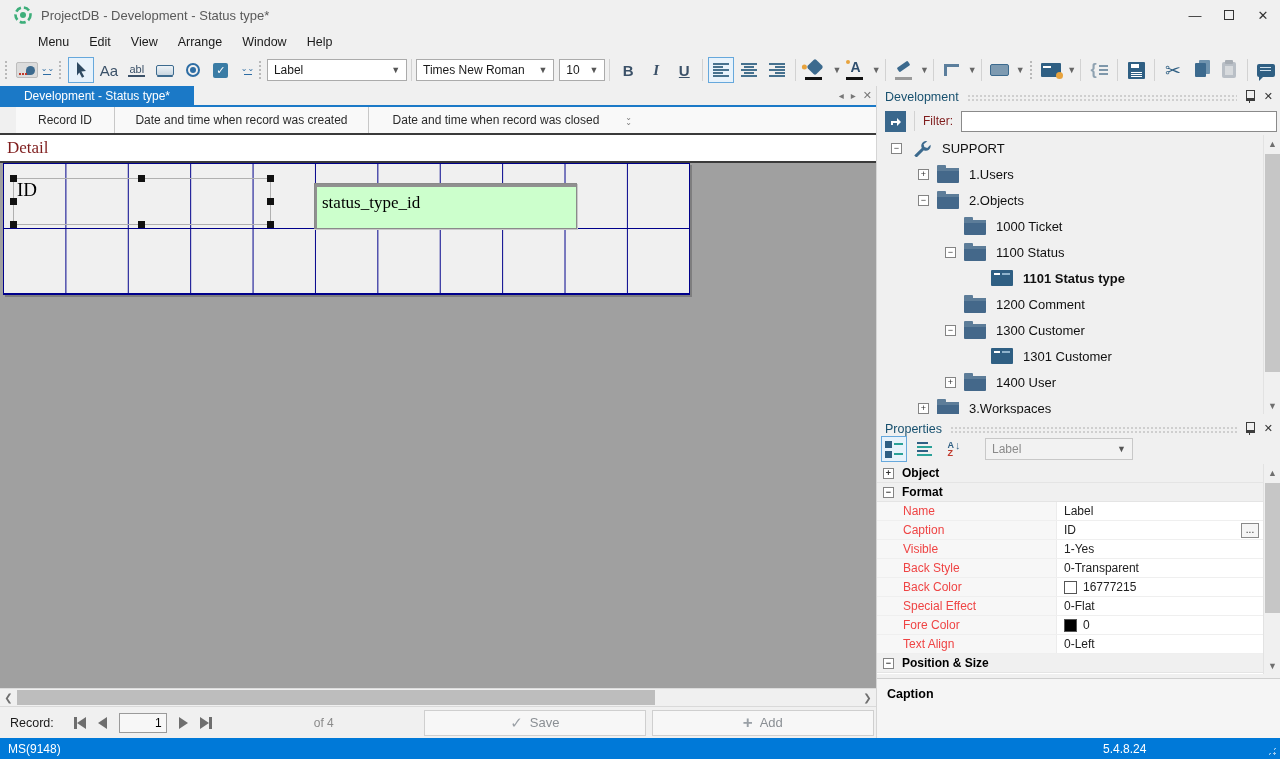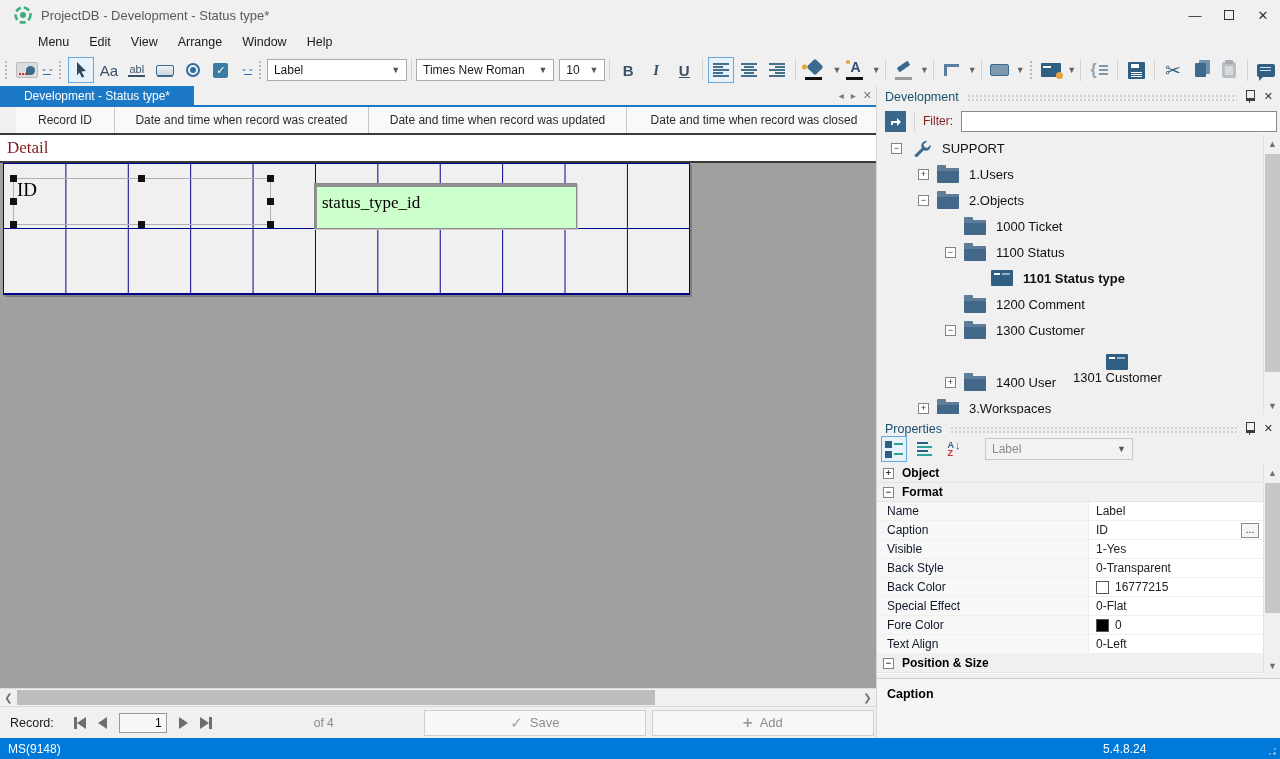--- a/index.html
+++ b/index.html
@@ -174,21 +174,21 @@
   .list-ic i:nth-child(odd) { background:#2f5f83; width:11px; }
   .sort-ic { font-size:9px; font-weight:bold; line-height:8px; display:flex; }
   .sort-ic .az { display:flex; flex-direction:column; }
   .sort-ic .a { color:#2f5f83; } .sort-ic .z { color:#c0392b; }
   .sort-ic .arr { color:#3c6a8e; font-size:11px; margin-left:1px; }
   #props-combo { width:148px; margin-left:18px; background:#f2f2f2; color:#8a8a8a; border-color:#c8c8c8; }
   #props-grid { position:absolute; left:0; top:378px; width:386px; height:210px; background:#fff; overflow:hidden; }
   .prow { height:19px; display:flex; align-items:center; border-bottom:1px solid #efefef; font-size:12px; }
   .prow-group { background:#f0f0f0; font-weight:bold; color:#000; border-bottom:1px solid #e4e4e4; }
   .prow-group .toggle { margin-left:6px; margin-right:8px; }
-  .pcell-label { width:212px; padding-left:10px; color:#0f172a; background:#f7f7f7; height:100%; display:flex; align-items:center; border-right:1px solid #ececec; }
+  .pcell-label { width:180px; padding-left:26px; color:#ef4444; background:#f7f7f7; height:100%; display:flex; align-items:center; border-right:1px solid #ececec; }
   .pcell-value { flex:1; padding-left:7px; color:#222; display:flex; align-items:center; height:100%; }
   .swatch { width:13px; height:13px; border:1px solid #555; margin-right:6px; flex:none; }
   .ell-btn { margin-left:auto; margin-right:4px; width:18px; height:15px; border:1px solid #8a8a8a; background:#f5f5f5; font-size:10px; line-height:11px; text-align:center; color:#333; }
   #props-desc { position:absolute; left:0; top:592px; width:404px; height:60px; background:#f5f5f5; border-top:1px solid #cfcfcf; }
   #props-desc .cap { font-weight:bold; font-size:12.5px; margin:8px 0 0 10px; color:#000; }
 </style>
 </head>
 <body>
 
 <div id="titlebar" class="abs">
@@ -376,21 +376,20 @@
   <div id="tab-nav">
     <span>◂</span>
     <span>▸</span>
     <span style="font-size:11px">✕</span>
   </div>
 </div>
 
 <div id="colheaders" class="abs">
   <div class="colhead" style="width:99px">Record ID</div>
   <div class="colhead" style="width:254px">Date and time when record was created</div>
-  <div class="colhead" style="width:258px">Date and time when record was updated</div>
   <div class="colhead" style="width:254px;border-right:none">Date and time when record was closed</div>
   <div id="col-chev">
       <span>⌄</span>
       <span>⌄</span>
     </div>
 </div>
 
 <div id="detailband" class="abs">
   <span id="detail-label">Detail</span>
 </div>
@@ -510,21 +509,21 @@
       <div class="titem" style="padding-left: 68px;">
     <span class="toggle none"></span>
     <span class="tic ic-folder"></span>
     <span class="tlabel">1200 Comment</span>
   </div>
       <div class="titem" style="padding-left: 68px;">
     <span class="toggle">−</span>
     <span class="tic ic-folder"></span>
     <span class="tlabel">1300 Customer</span>
   </div>
-      <div class="titem" style="padding-left: 95px; flex-direction: column;">
+      <div class="titem" style="padding-left: 95px;">
     <span class="toggle none"></span>
     <span class="tic ic-form"></span>
     <span class="tlabel">1301 Customer</span>
   </div>
       <div class="titem" style="padding-left: 68px;">
     <span class="toggle">+</span>
     <span class="tic ic-folder"></span>
     <span class="tlabel">1400 User</span>
   </div>
       <div class="titem" style="padding-left: 41px;">

